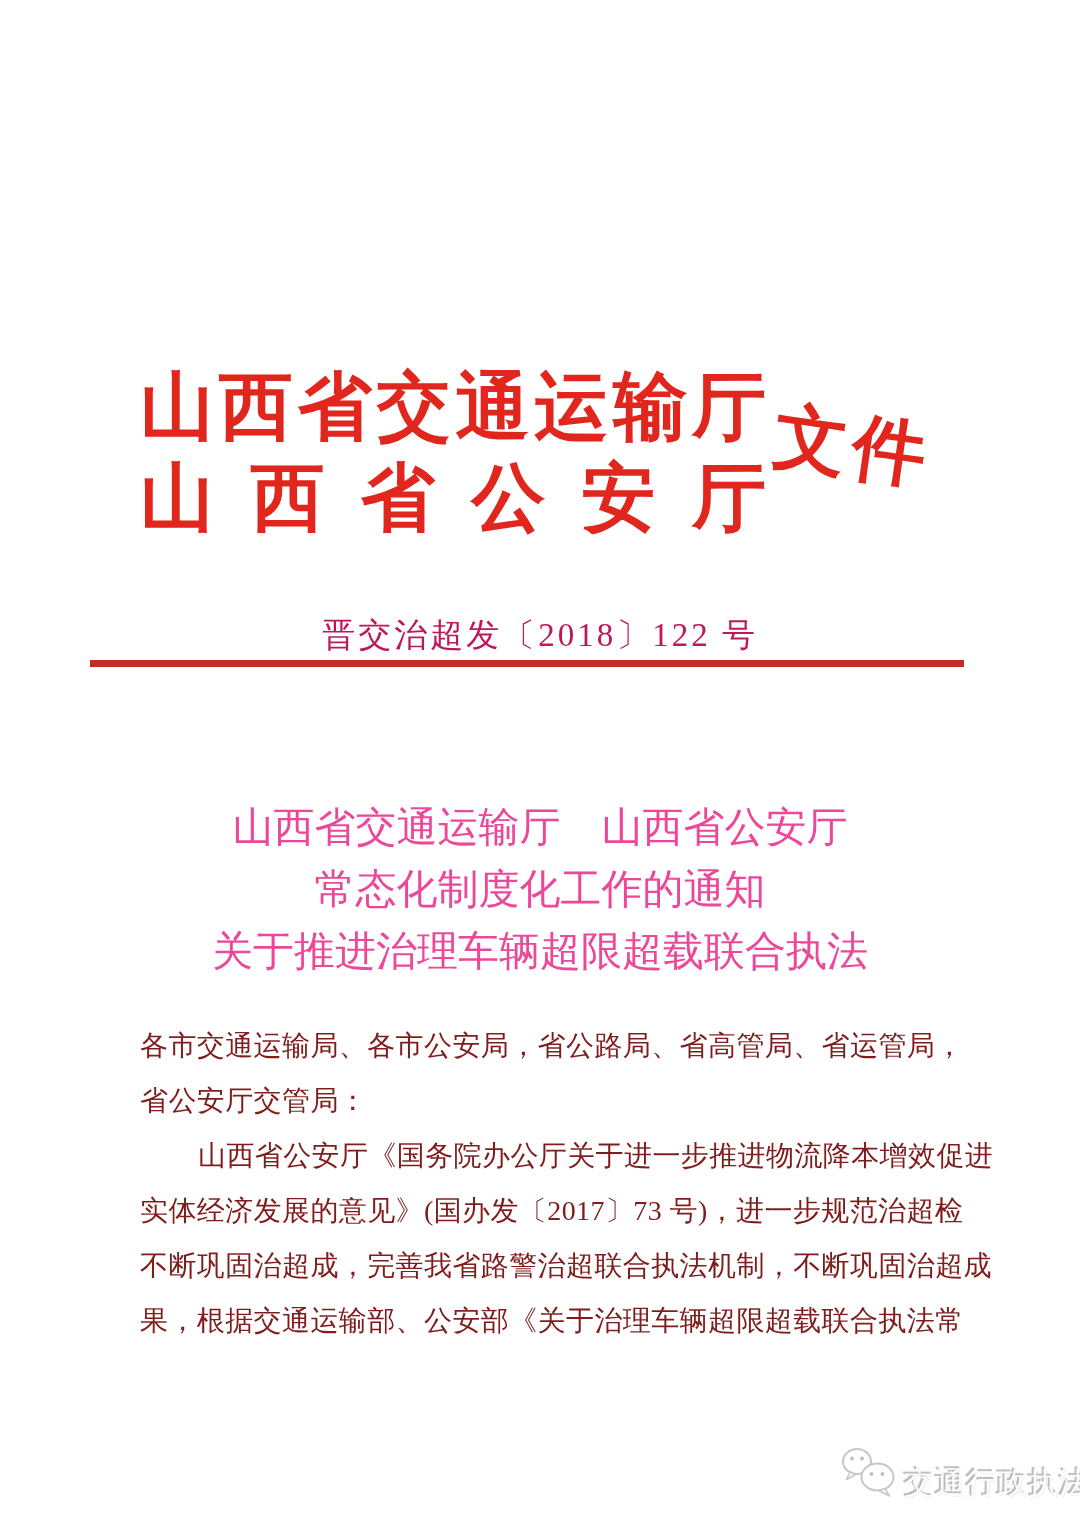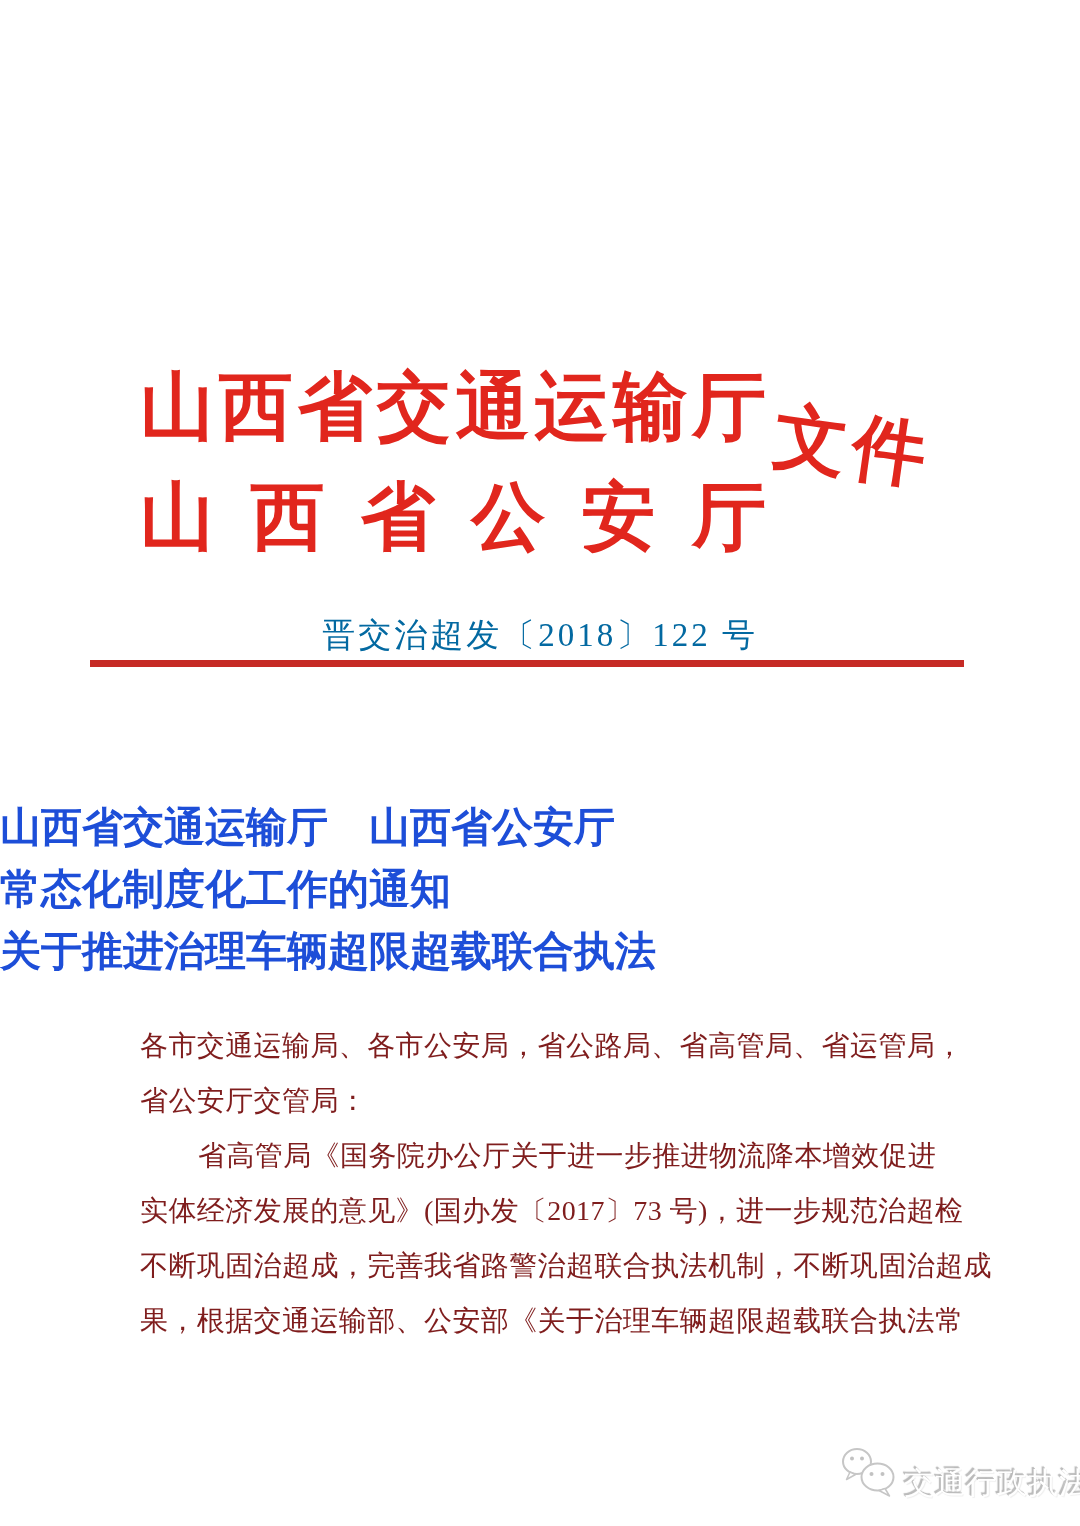--- a/index.html
+++ b/index.html
@@ -21,21 +21,21 @@
   }
   .agency-line {
     color: #e1261d;
     font-weight: 700;
     font-size: 74px;
     line-height: 78px;
     white-space: nowrap;
     text-align: justify;
     text-align-last: justify;
   }
-  .agency-line.line2 { margin-top: 32px; }
+  .agency-line.line2 { margin-top: 13px; }
 
   .doc-type {
     position: absolute;
     left: 780px;
     top: 398px;
     color: #e1261d;
     font-weight: 700;
     font-size: 73px;
     line-height: 76px;
     letter-spacing: 6px;
@@ -43,21 +43,21 @@
     transform: rotate(8deg);
     transform-origin: left top;
   }
 
   .doc-number {
     position: absolute;
     left: 0;
     top: 616px;
     width: 100%;
     text-align: center;
-    color: #0369a1;
+    color: #be185d;
     font-size: 33px;
     line-height: 38px;
     letter-spacing: 3px;
     white-space: nowrap;
   }
 
   .red-rule {
     position: absolute;
     left: 90px;
     top: 660px;
@@ -65,22 +65,23 @@
     height: 7px;
     background: #c62a25;
   }
 
   
   .title {
     position: absolute;
     left: 0;
     top: 796px;
     width: 100%;
-    color: #1d4ed8;
-    font-weight: 700;
+    text-align: center;
+    color: #ec4899;
+    font-weight: 400;
     font-size: 41px;
     line-height: 62px;
     white-space: nowrap;
   }
 
   
   .body-text {
     position: absolute;
     left: 140px;
     top: 1018px;
@@ -129,21 +130,21 @@
 
   <div class="title">
     <div>山西省交通运输厅　山西省公安厅</div>
     <div>常态化制度化工作的通知</div>
     <div>关于推进治理车辆超限超载联合执法</div>
   </div>
 
   <div class="body-text">
     <div class="bline">各市交通运输局、各市公安局，省公路局、省高管局、省运管局，</div>
     <div class="bline">省公安厅交管局：</div>
-    <div class="bline indent">省高管局《国务院办公厅关于进一步推进物流降本增效促进</div>
+    <div class="bline indent">山西省公安厅《国务院办公厅关于进一步推进物流降本增效促进</div>
     <div class="bline">实体经济发展的意见》(国办发〔2017〕73 号)，进一步规范治超检</div>
     <div class="bline">不断巩固治超成，完善我省路警治超联合执法机制，不断巩固治超成</div>
     <div class="bline">果，根据交通运输部、公安部《关于治理车辆超限超载联合执法常</div>
   </div>
 
   <div class="watermark">
     <span class="wm-icon">
       <svg width="58" height="54" viewBox="0 0 58 54">
         <ellipse cx="17" cy="15.5" rx="14" ry="12.5" fill="#ffffff" stroke="#c6c6c6" stroke-width="2"></ellipse>
         <path d="M10 26 L6.5 33.5 L15.5 28.5 Z" fill="#ffffff" stroke="#c6c6c6" stroke-width="1.5" stroke-linejoin="round"></path>

